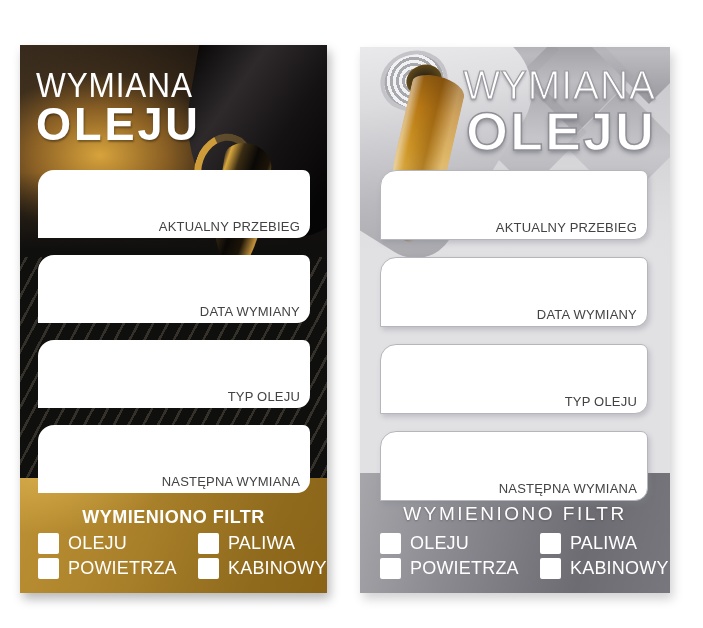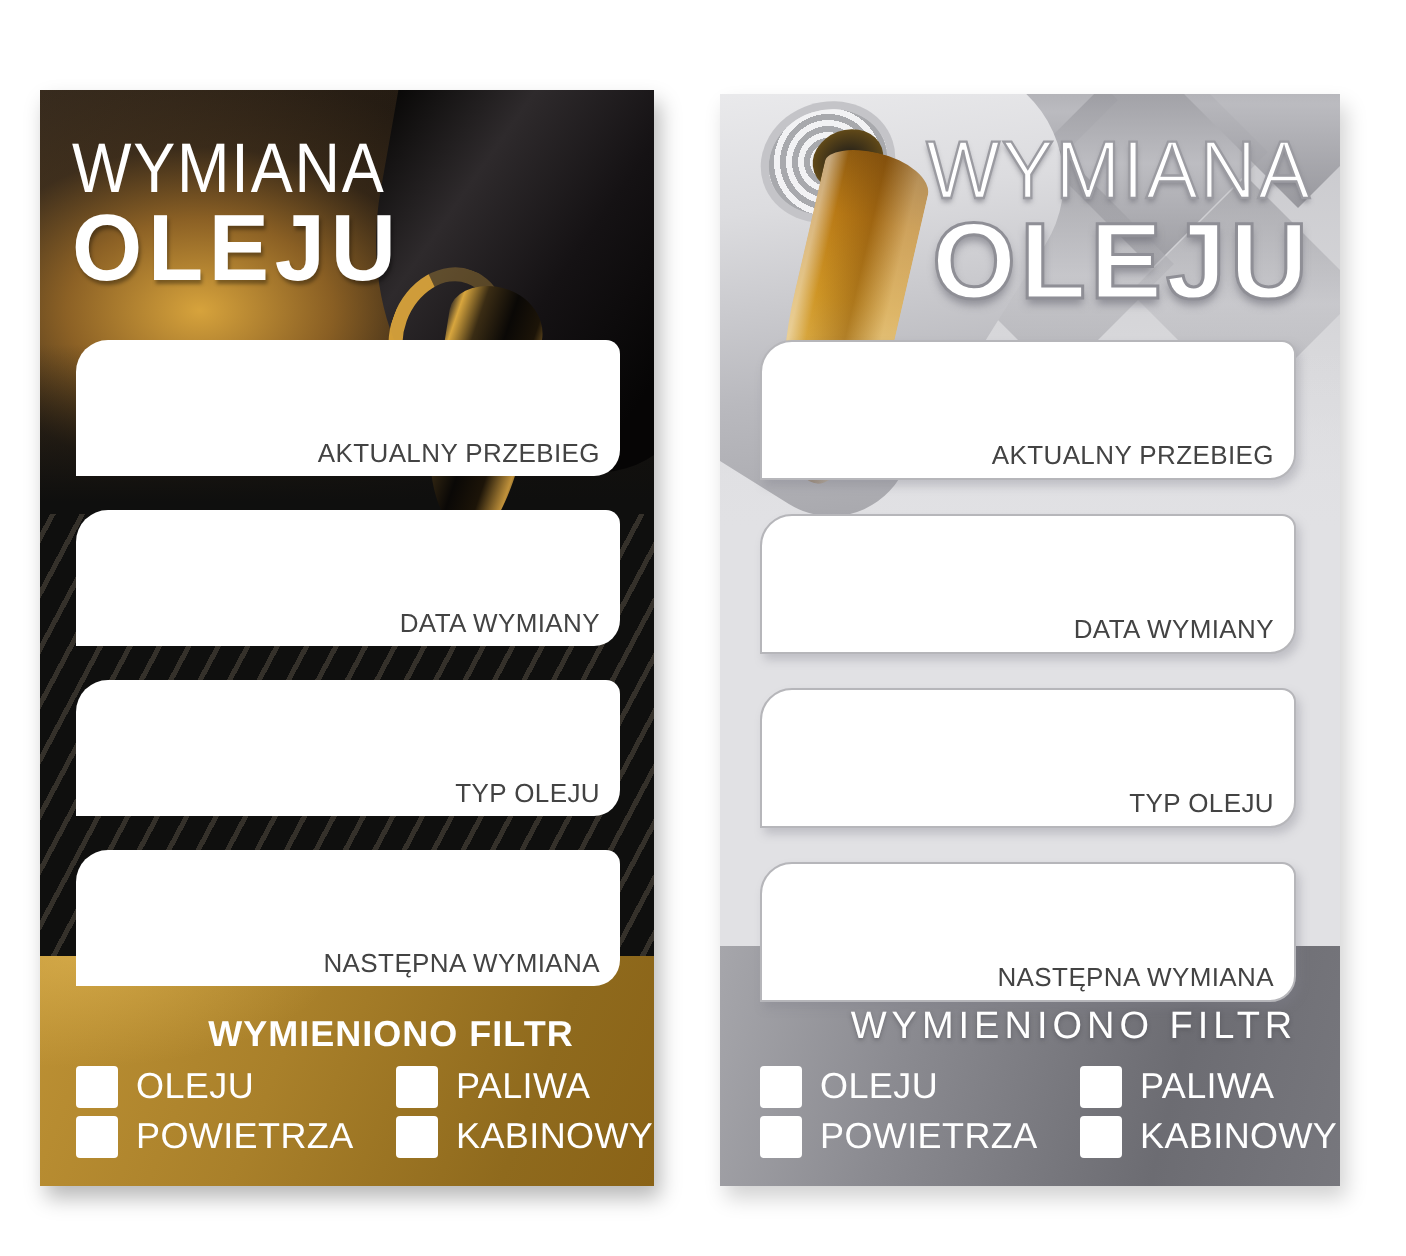--- a/index.html
+++ b/index.html
@@ -65,21 +65,21 @@
   }
 
   .footer { position:absolute; left:0; right:0; bottom:0; z-index:1; }
   .footer-dark {
     height:115px;
     background:
       radial-gradient(ellipse 210px 90px at 6% 0%, rgba(228,186,86,.55), rgba(228,186,86,0) 62%),
       linear-gradient(112deg, #bd9134 0%, #a9802a 40%, #8f6a1d 78%, #8a6317 100%);
   }
   .filter-heading {
-    position:absolute; width:100%; text-align:center; color:#fff; z-index:3;margin-left:22px;
+    position:absolute; width:100%; text-align:center; color:#fff; z-index:3;
   }
   .filter-heading-dark { top:29px; font-size:18px; font-weight:700; letter-spacing:.5px; }
 
   .check-grid { position:absolute; display:grid; row-gap:4px; z-index:3; }
   .check-grid-dark { left:18px; top:55px; width:274px; grid-template-columns:160px 1fr; }
   .check-item { display:flex; align-items:center; gap:9px; height:21px; }
   .checkbox { width:21px; height:21px; background:#ffffff; border-radius:2px; flex:none; }
   .check-label { font-size:18px; color:#ffffff; letter-spacing:.2px; white-space:nowrap; }
 
   

